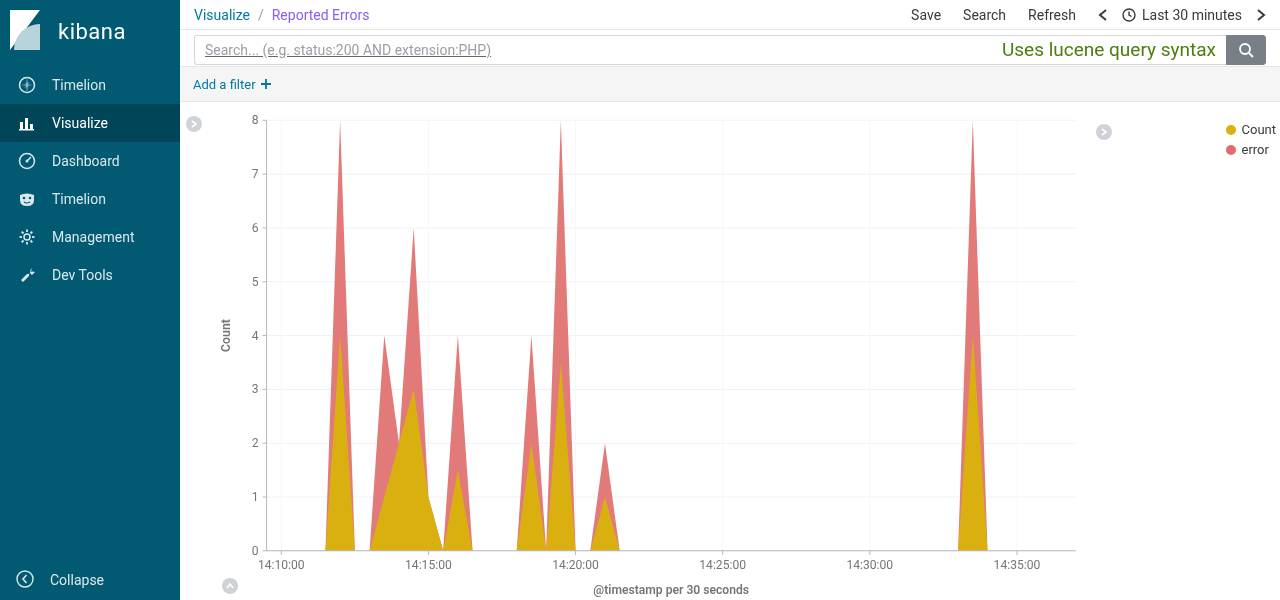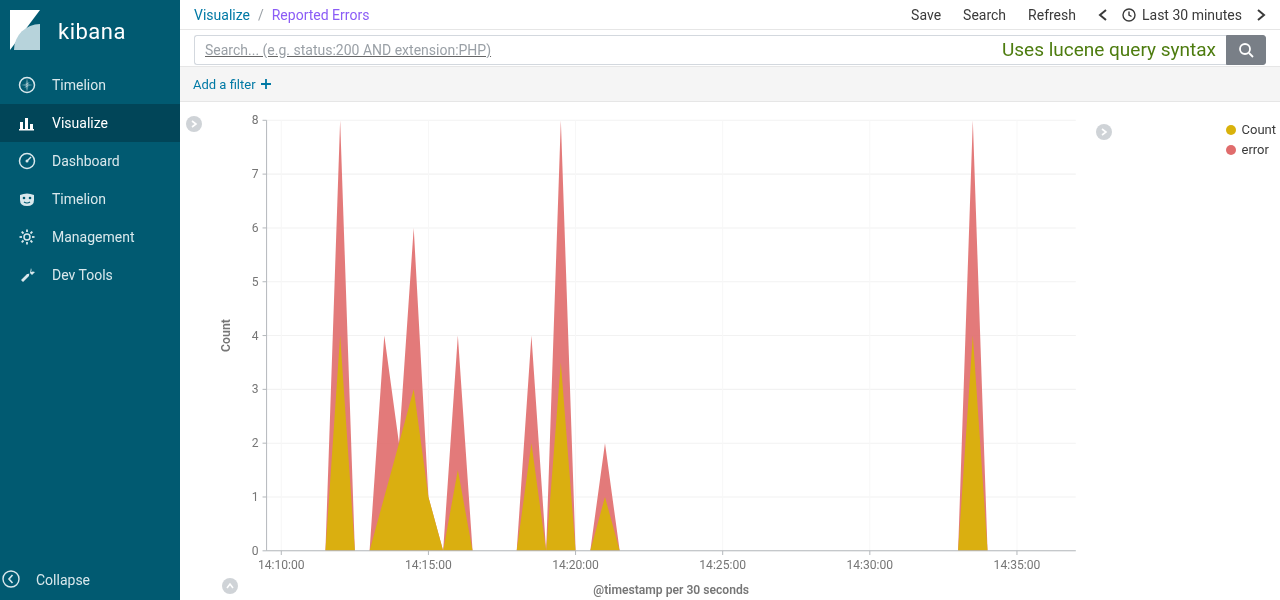--- a/index.html
+++ b/index.html
@@ -6,21 +6,21 @@
 html,body{width:1280px;height:600px;overflow:hidden;background:#fff;color:#2d2d2d;}
 .app{display:flex;width:100%;height:100%;}
 .sidebar{width:180px;background:#015a71;color:#e6f0f3;display:flex;flex-direction:column;}
 .logo-row{display:flex;align-items:center;gap:18px;padding:10px 14px 10px 10px;}
 .logo-row svg{flex:0 0 auto;}
 .logo-text{font-size:22px;font-weight:400;color:#fff;letter-spacing:0.5px;}
 .nav{flex:1;display:flex;flex-direction:column;padding-top:4px;}
 .nav-item{display:flex;align-items:center;gap:16px;height:38px;padding:0 12px 0 18px;font-size:14px;color:#d9e8ec;cursor:pointer;}
 .nav-item .ic{width:18px;height:18px;display:flex;align-items:center;justify-content:center;}
 .nav-item.active{background:#014558;color:#fff;}
-.collapse-row{display:flex;align-items:center;gap:16px;height:40px;padding:0 12px 0 2px;font-size:14px;color:#d9e8ec;cursor:pointer;}
+.collapse-row{display:flex;align-items:center;gap:16px;height:40px;padding:0 12px 0 16px;font-size:14px;color:#d9e8ec;cursor:pointer;}
 .main{flex:1;display:flex;flex-direction:column;min-width:0;}
 .topbar-1{display:flex;align-items:center;height:30px;padding:0 14px;font-size:14px;border-bottom:1px solid #e6e6e6;}
 .breadcrumb{display:flex;align-items:center;gap:8px;}
 .breadcrumb .link{color:#0079a5;}
 .breadcrumb .sep{color:#9aa0a6;}
 .breadcrumb .cur{color:#8b5cf6;}
 .top-actions{margin-left:auto;display:flex;align-items:center;gap:22px;color:#3a3a3a;}
 .top-actions .act{cursor:pointer;}
 .time-nav{display:flex;align-items:center;gap:14px;}
 .time-nav svg{display:block;}

